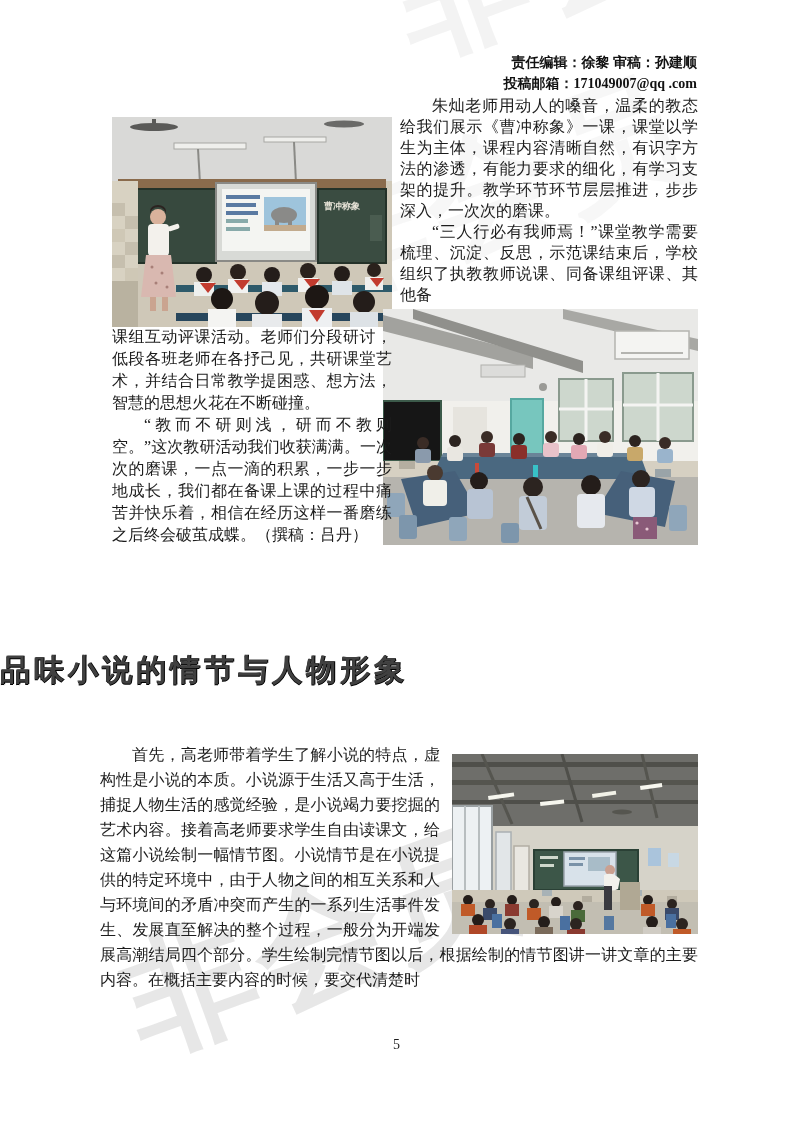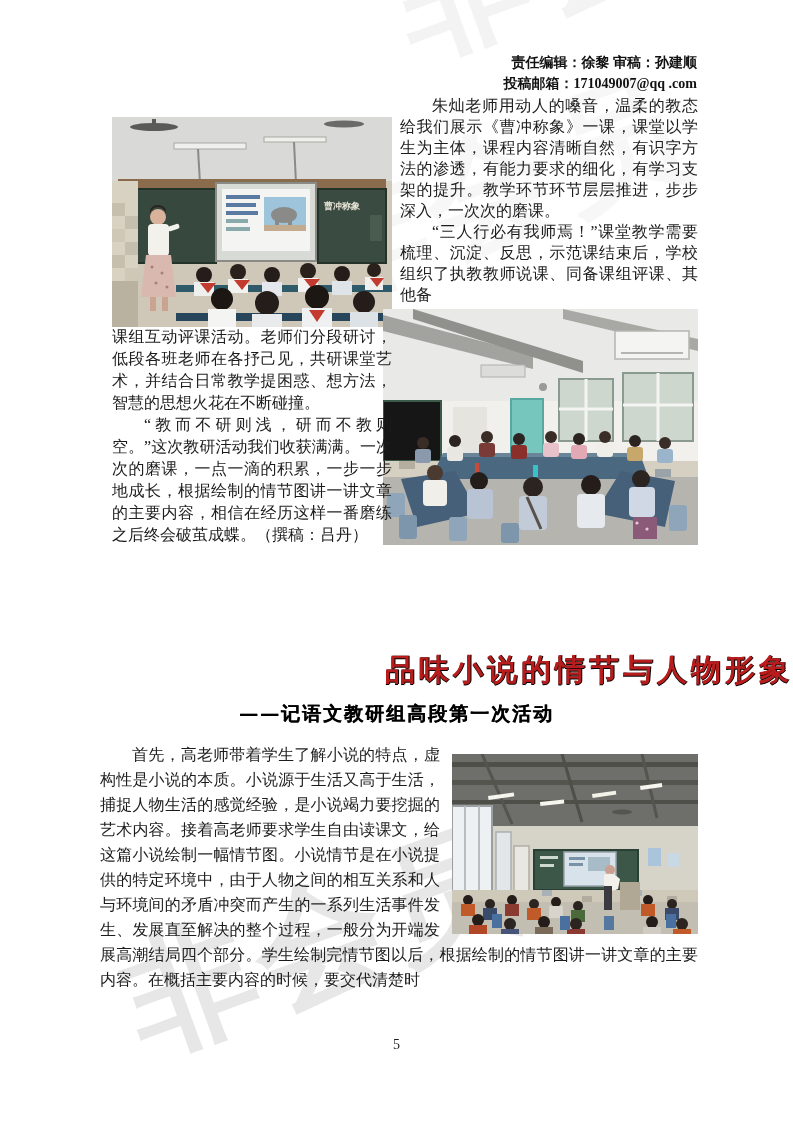--- a/index.html
+++ b/index.html
@@ -14,22 +14,22 @@
     font-size:14px;font-weight:bold;line-height:21px;color:#111;
   }
   
   .cn{font-size:16px;text-align:justify;margin:0;word-break:break-all;}
   .ind{text-indent:2em;}
   .colR{position:absolute;left:400px;top:95px;width:298px;line-height:21px;}
   .colL{position:absolute;left:112px;top:326px;width:280px;line-height:22px;}
   .sec2{position:absolute;left:100px;top:742px;width:598px;line-height:25px;}
   
   .bigtitle{
-    position:absolute;left:0;top:650px;width:100%;text-align:right;
-    font-size:30px;font-weight:900;letter-spacing:4px;color:#b91c1c;
+    position:absolute;left:0;top:650px;width:100%;text-align:left;
+    font-size:30px;font-weight:900;letter-spacing:4px;color:#404040;
     text-shadow:1px 0 0 #000, 0 1px 0 #000;
     font-family:"DejaVu Serif","Liberation Serif",serif;
   }
   .subtitle{
     position:absolute;left:0;top:701px;width:100%;text-align:center;
     font-size:19px;font-weight:900;letter-spacing:2px;color:#000;
     text-shadow:0.5px 0 0 #000;
     font-family:"DejaVu Serif","Liberation Serif",serif;
   }
   .pagenum{position:absolute;left:0;top:1037px;width:100%;text-align:center;font-size:14px;}
@@ -244,25 +244,24 @@
       <rect x="4" y="184" width="18" height="24" rx="3" fill="#8fa6ba"></rect>
       <rect x="16" y="206" width="18" height="24" rx="3" fill="#7d96ac"></rect>
       <rect x="66" y="208" width="18" height="24" rx="3" fill="#8fa6ba"></rect>
       <rect x="118" y="214" width="18" height="20" rx="3" fill="#7d96ac"></rect>
       <rect x="286" y="196" width="18" height="26" rx="3" fill="#8fa6ba"></rect>
     </g>
   </svg>
 
   <div class="colL">
     <p class="cn">课组互动评课活动。老师们分段研讨，低段各班老师在各抒己见，共研课堂艺术，并结合日常教学提困惑、想方法，智慧的思想火花在不断碰撞。</p>
-    <p class="cn ind">“教而不研则浅，研而不教则空。”这次教研活动我们收获满满。一次次的磨课，一点一滴的积累，一步一步地成长，根据绘制的情节图讲一讲文章的主要内容，相信在经历这样一番磨练之后终会破茧成蝶。（撰稿：吕丹）</p>
+    <p class="cn ind">“教而不研则浅，研而不教则空。”这次教研活动我们收获满满。一次次的磨课，一点一滴的积累，一步一步地成长，我们都在备课上课的过程中痛苦并快乐着，相信在经历这样一番磨练之后终会破茧成蝶。（撰稿：吕丹）</p>
   </div>
 
   <div class="bigtitle">品味小说的情节与人物形象</div>
-  <div class="subtitle">——记语文教研组高段第一次活动</div>
 
   <div class="sec2">
     <svg class="ph ph3" width="246" height="180" viewBox="0 0 246 180">
       <rect x="0" y="0" width="246" height="180" fill="#d6d3c9"></rect>
 
       <rect x="0" y="0" width="246" height="72" fill="#6e6e6a"></rect>
       <rect x="0" y="8" width="246" height="5" fill="#4f4f4a"></rect>
       <rect x="0" y="26" width="246" height="5" fill="#55554f"></rect>
       <rect x="0" y="46" width="246" height="4" fill="#4f4f4a"></rect>
       <line x1="30" y1="0" x2="60" y2="70" stroke="#55554f" stroke-width="3"></line>

